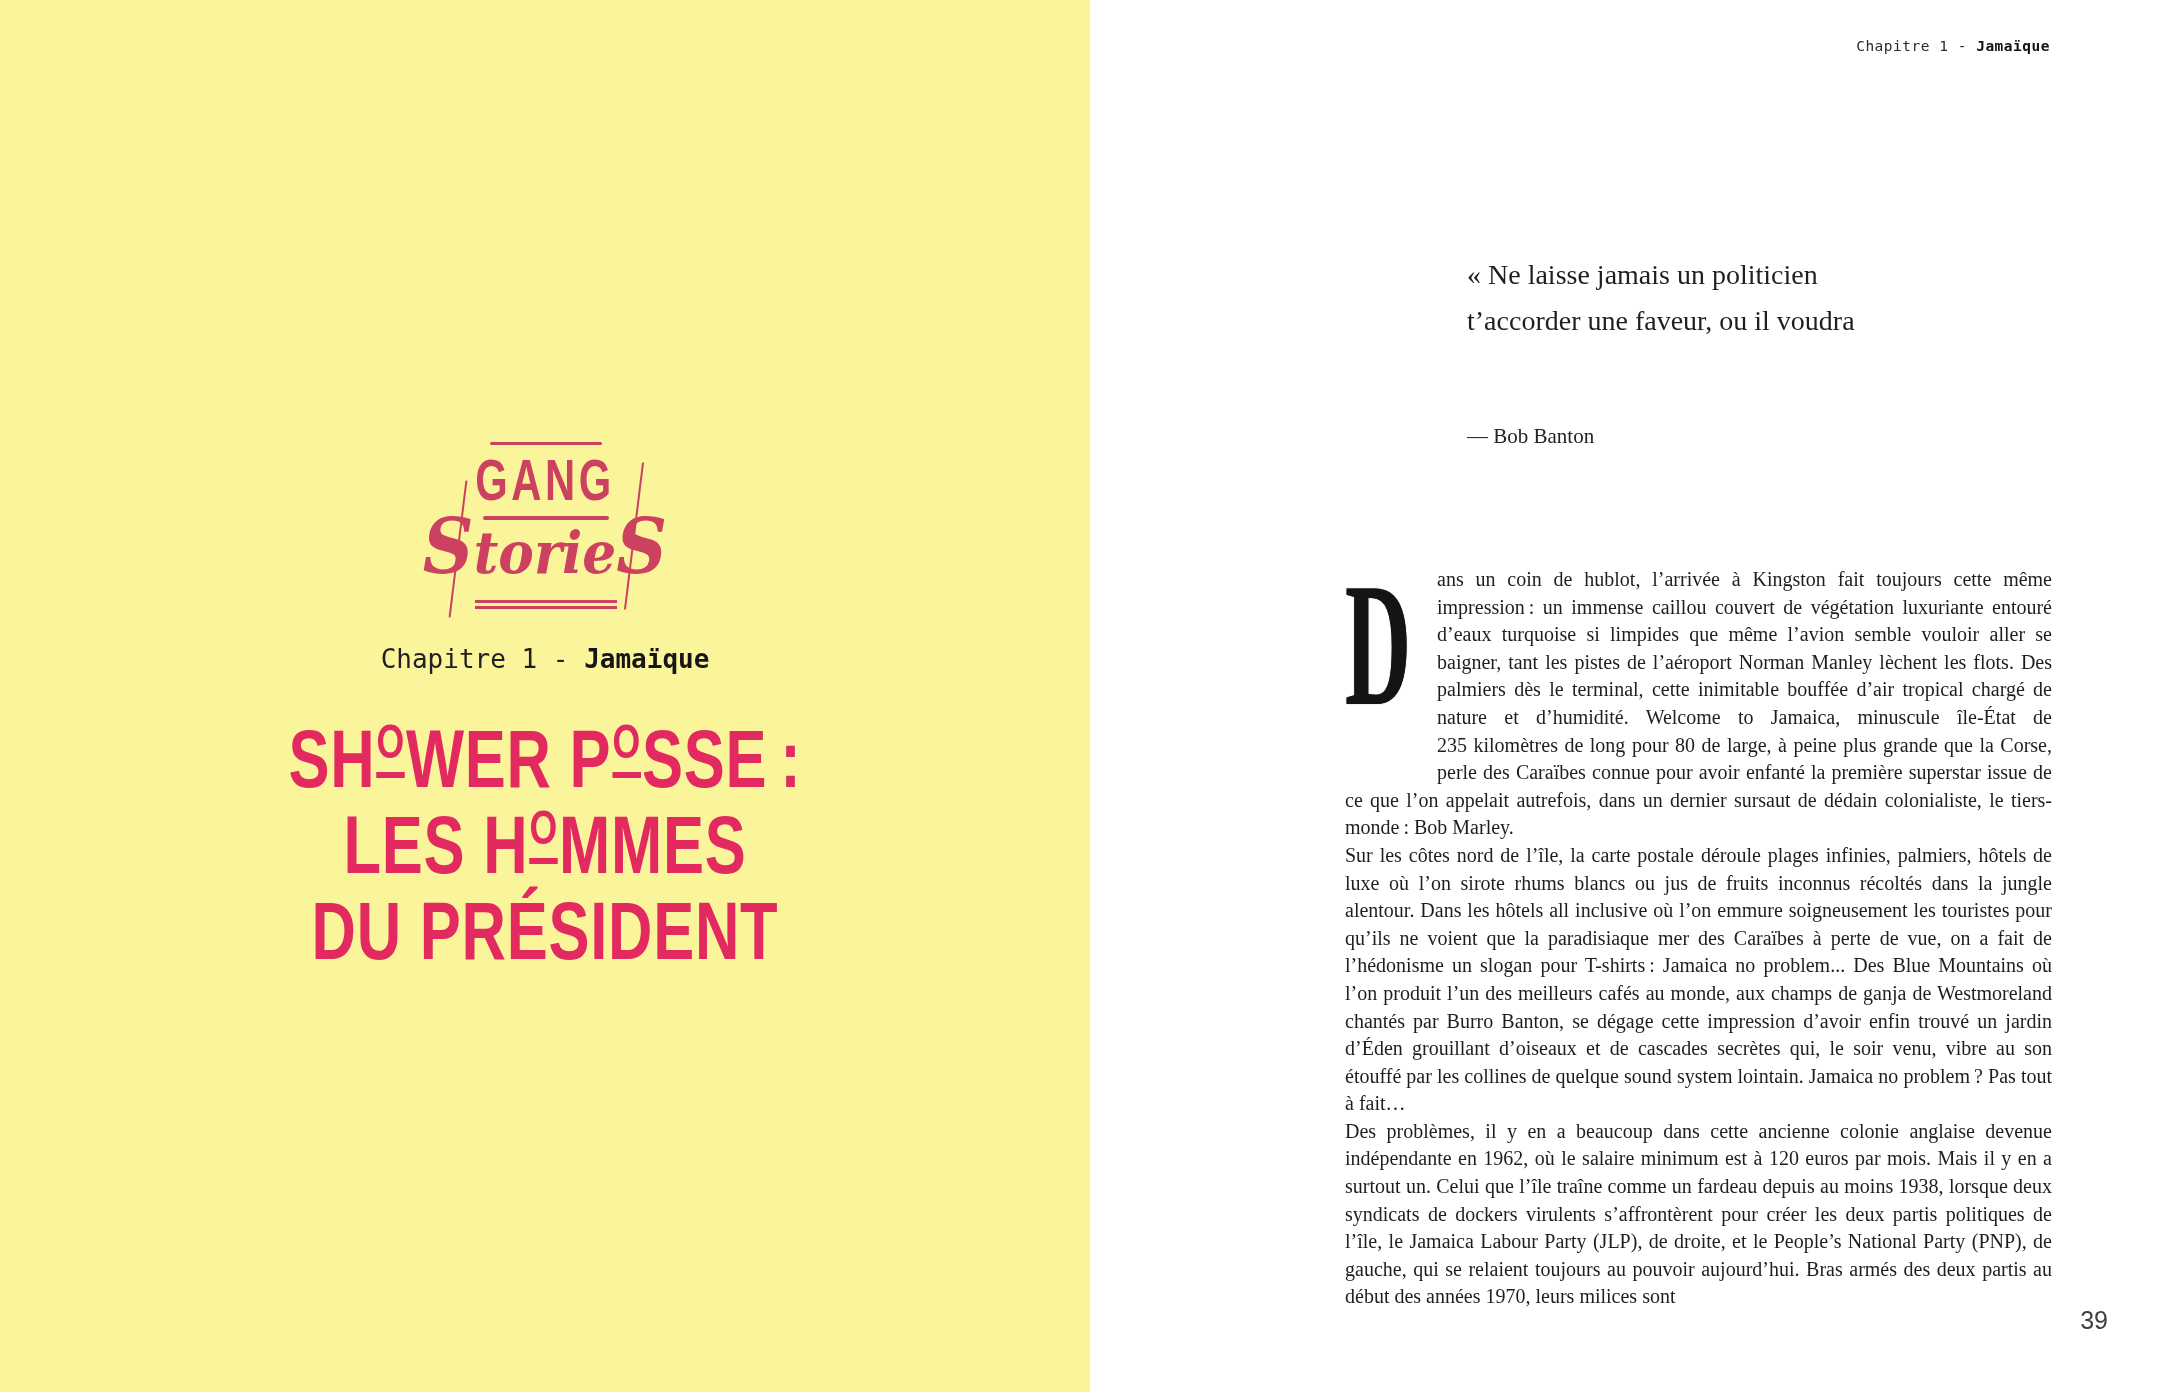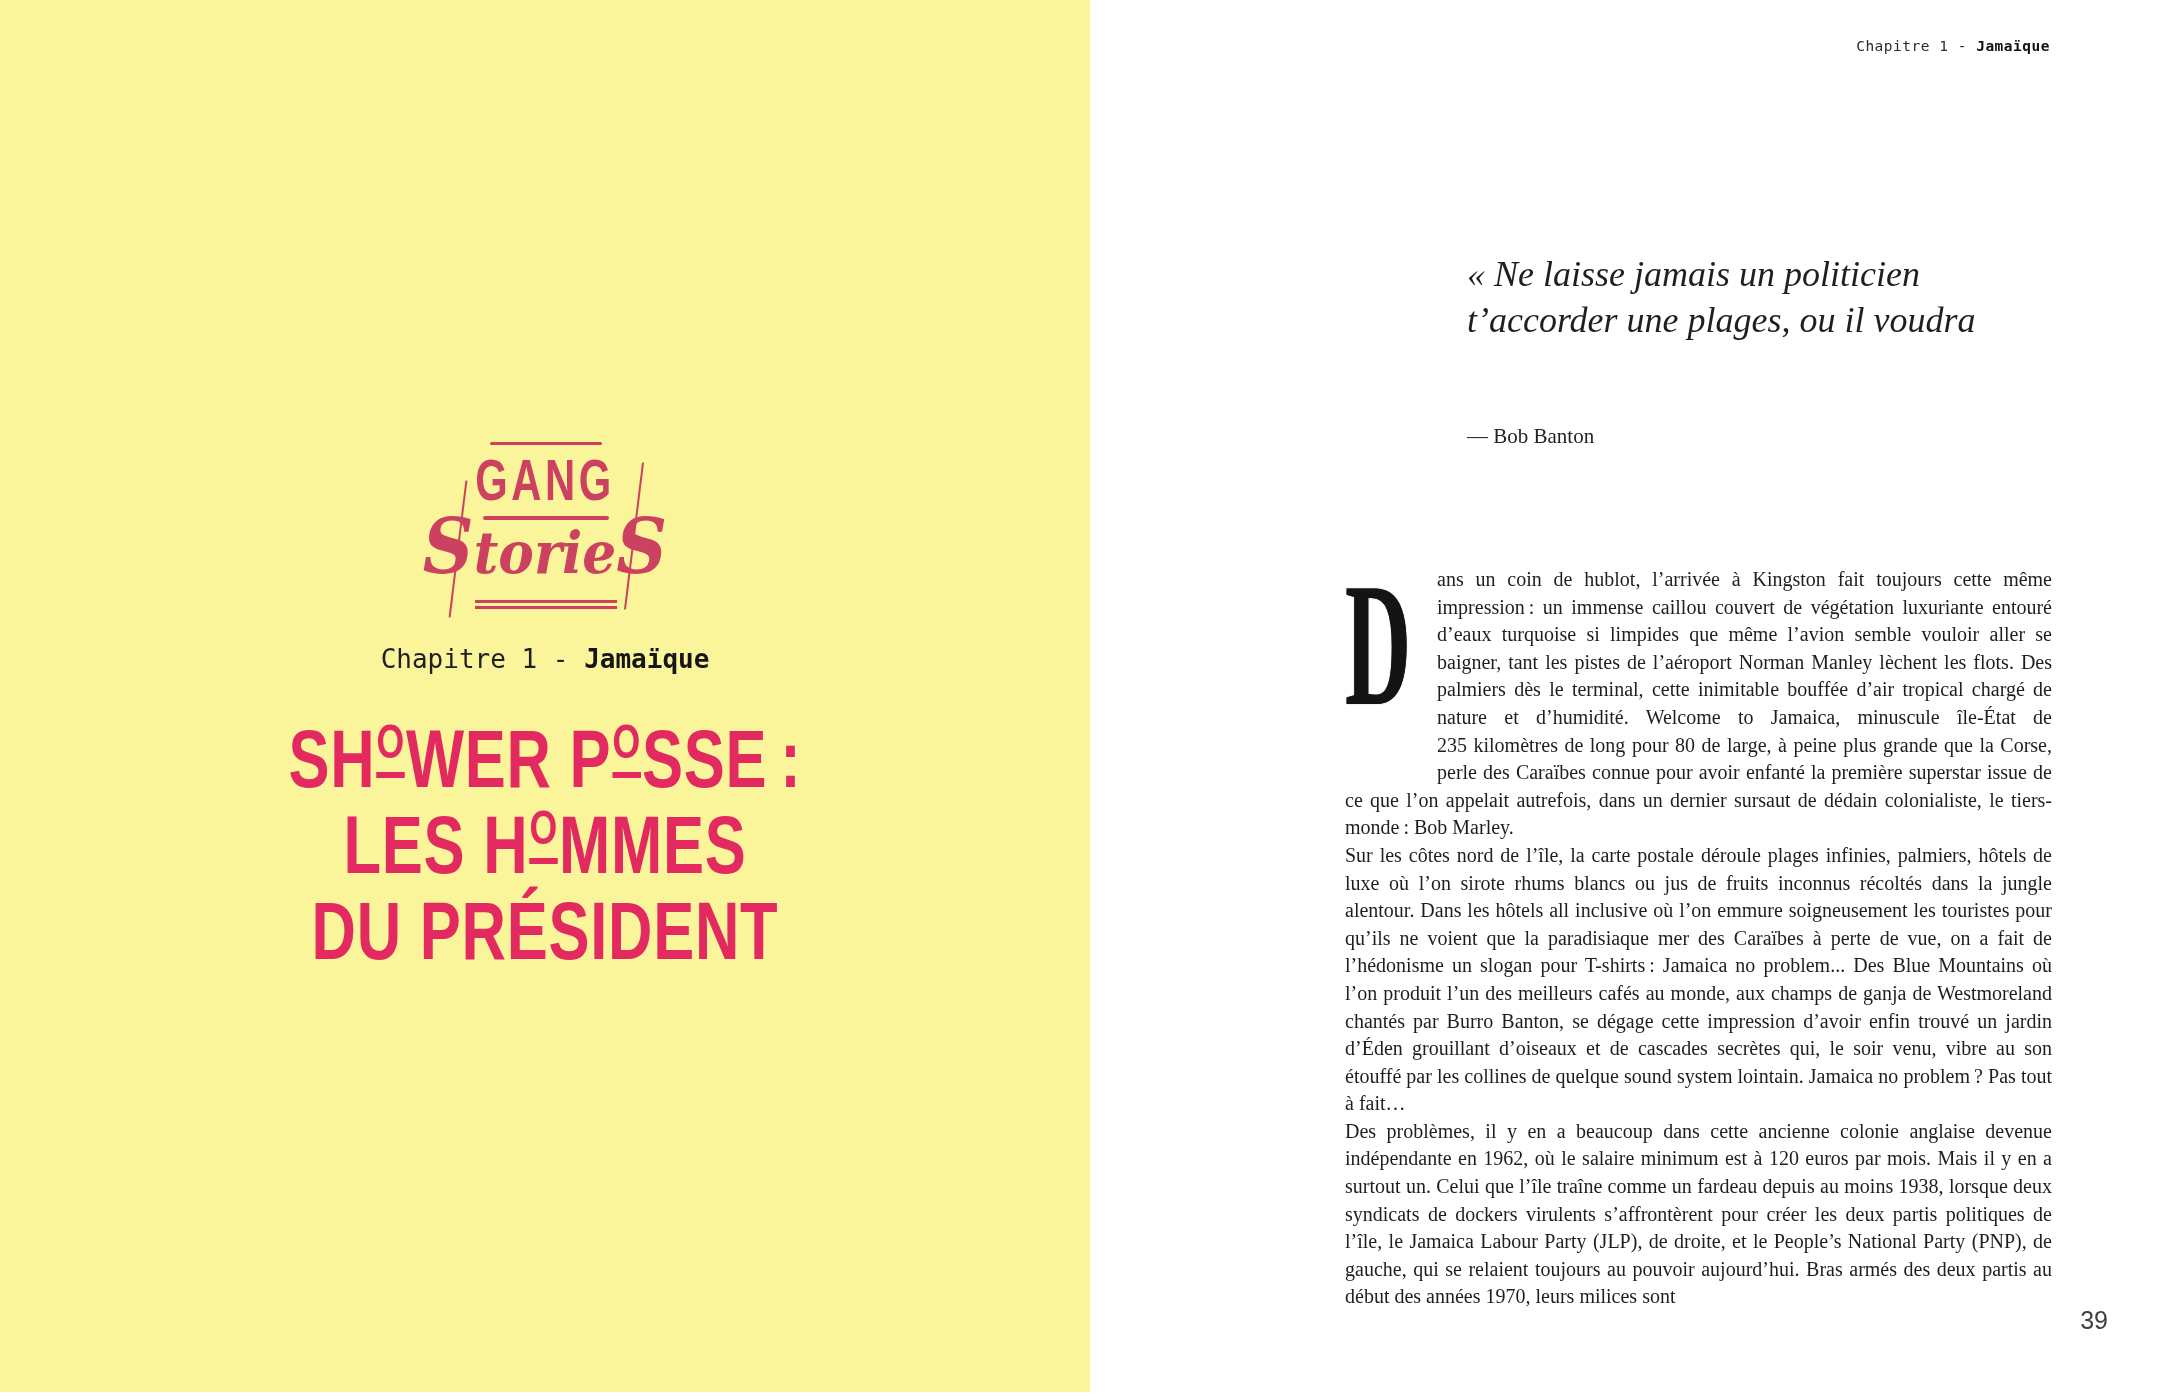--- a/index.html
+++ b/index.html
@@ -81,21 +81,21 @@
 
   .running-header{
     position:absolute;top:38px;right:134px;
     font-family:"DejaVu Sans Mono",monospace;font-size:14.5px;color:var(--header_ink);
     letter-spacing:.5px;white-space:nowrap;
   }
   .running-header b{font-weight:bold;color:#121215;}
 
   .pull-quote{
     position:absolute;left:377px;top:252px;width:600px;
-    font-style:italic;font-size:36px;line-height:45.5px;color:#1f1f23;
+    font-size:28px;line-height:45.5px;color:#1f1f23;
   }
   .quote-attribution{
     position:absolute;left:377px;top:424px;
     font-size:21px;color:#242428;
   }
 
   .body-text{
     position:absolute;left:255px;top:566px;width:707px;
     font-size:20px;line-height:27.6px;text-align:justify;color:var(--ink);
   }
@@ -144,21 +144,21 @@
 
     <div class="bottom-strip"></div>
   </div>
 
   <div class="page-right">
 
     <div class="running-header"><span>Chapitre 1 - </span><b>Jamaïque</b></div>
 
     <div class="pull-quote">
       <div class="quote-line">«&nbsp;Ne laisse jamais un politicien</div>
-      <div class="quote-line">t’accorder une plages, ou il voudra</div>
+      <div class="quote-line">t’accorder une faveur, ou il voudra</div>
     </div>
     <div class="quote-attribution">— Bob Banton</div>
 
     <div class="body-text">
       <p><span class="drop-cap"><span>D</span></span><span><span>ans un coin de hublot, l’arrivée à Kingston fait toujours cette même impression : un immense caillou couvert de végétation luxuriante entouré d’eaux turquoise si limpides que même l’avion semble vouloir aller se baigner, tant les pistes de l’aéroport Norman Manley lèchent les flots. Des palmiers dès le terminal, cette inimitable bouffée d’air tropical chargé de nature et d’humidité. </span><span class="seg-i">Welcome to Jamaica</span><span>, minuscule île-État de 235&nbsp;kilomètres de long pour 80&nbsp;de large, à peine plus grande que la Corse, perle des Caraïbes connue pour avoir enfanté la première superstar issue de ce que l’on appelait autrefois, dans un dernier sursaut de dédain colonialiste, le tiers-monde : Bob Marley.</span></span></p>
       <p><span>Sur les côtes nord de l’île, la carte postale déroule plages infinies, palmiers, hôtels de luxe où l’on sirote rhums blancs ou jus de fruits inconnus récoltés dans la jungle alentour. Dans les hôtels </span><span class="seg-i">all inclusive</span><span> où l’on emmure soigneusement les touristes pour qu’ils ne voient que la paradisiaque mer des Caraïbes à perte de vue, on a fait de l’hédonisme un slogan pour T-shirts : </span><span class="seg-i">Jamaica no problem...</span><span> Des Blue Mountains où l’on produit l’un des meilleurs cafés au monde, aux champs de ganja de Westmoreland chantés par Burro Banton, se dégage cette impression d’avoir enfin trouvé un jardin d’Éden grouillant d’oiseaux et de cascades secrètes qui, le soir venu, vibre au son étouffé par les collines de quelque </span><span class="seg-i">sound system</span><span> lointain. </span><span class="seg-i">Jamaica no problem</span><span> ? Pas tout à fait…</span></p>
       <p><span>Des problèmes, il y en a beaucoup dans cette ancienne colonie anglaise devenue indépendante en 1962, où le salaire minimum est à 120&nbsp;euros par mois. Mais il y en a surtout un. Celui que l’île traîne comme un fardeau depuis au moins 1938, lorsque deux syndicats de dockers virulents s’affrontèrent pour créer les deux partis politiques de l’île, le Jamaica Labour Party (JLP), de droite, et le People’s National Party (PNP), de gauche, qui se relaient toujours au pouvoir aujourd’hui. Bras armés des deux partis au début des années 1970, leurs milices sont</span></p>
     </div>
 
     <div class="page-number">39</div>

